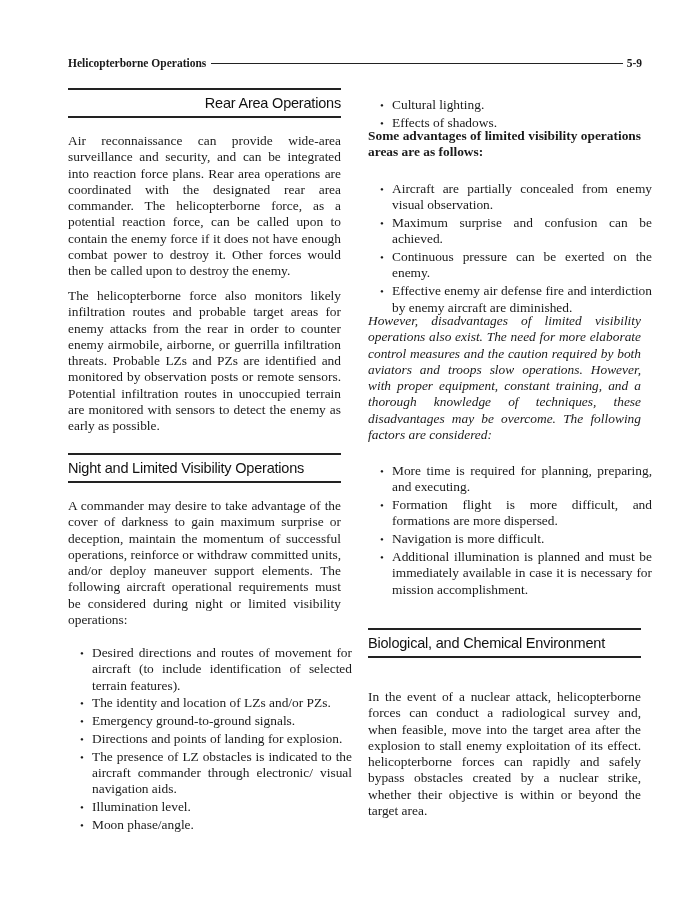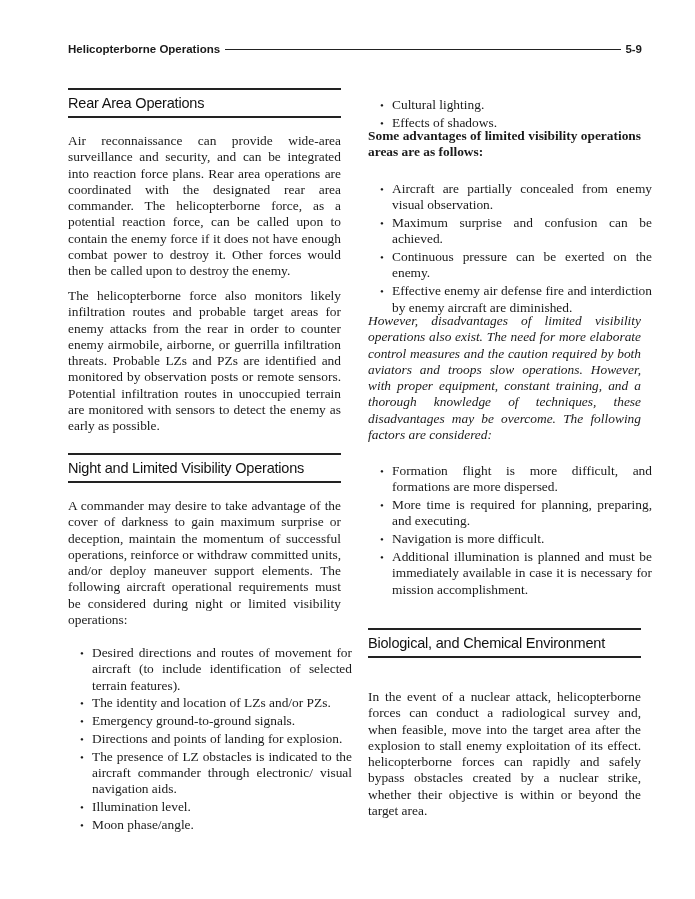--- a/index.html
+++ b/index.html
@@ -1,20 +1,20 @@
 <!DOCTYPE html>
 <html><head>
 <meta charset="utf-8">
 <style>
   html, body { margin: 0; padding: 0; background: #ffffff; }
   body { width: 695px; height: 899px; position: relative; overflow: hidden; color: #1a1a1a; }
   .running-head {
-    position: absolute; left: 68px; top: 41px; width: 574px; height: 16px;
+    position: absolute; left: 68px; top: 55px; width: 574px; height: 16px;
     display: flex; align-items: center;
-    font-family: Liberation Sans, sans-serif; font-weight: bold; font-size: 11.5px;
+    font-family: Liberation Serif, serif; font-weight: bold; font-size: 11.5px;
   }
   .running-head .rule { flex: 1; height: 0; border-top: 1px solid #222; margin: 0 4px 0 5px; }
   .col { position: absolute; top: 0; width: 273px;
     font-family: "Liberation Serif", serif; font-size: 13.4px; line-height: 16.3px; text-align: justify; }
   .col-left { left: 68px; }
   .col-right { left: 368px; }
   .heading {
     position: absolute; left: 0; width: 273px;
     border-top: 2px solid #222; border-bottom: 2px solid #222;
     font-family: "Liberation Sans", sans-serif; font-size: 14.5px; line-height: 17px;
@@ -29,21 +29,21 @@
 </head>
 <body>
 
 <div class="running-head">
   <span>Helicopterborne Operations</span>
   <span class="rule"></span>
   <span>5-9</span>
 </div>
 
 <div class="col col-left">
-  <div class="heading" style="top:88px;">Rear Area Operations</div>
+  <div class="heading" style="top:88px;text-align:right;">Rear Area Operations</div>
   <div class="block" style="top:133px;">
     <p>Air reconnaissance can provide wide-area surveillance and security, and can be integrated into reaction force plans. Rear area operations are coordinated with the designated rear area commander. The helicopterborne force, as a potential reaction force, can be called upon to contain the enemy force if it does not have enough combat power to destroy it. Other forces would then be called upon to destroy the enemy.</p>
   </div>
   <div class="block" style="top:288px;">
     <p>The helicopterborne force also monitors likely infiltration routes and probable target areas for enemy attacks from the rear in order to counter enemy airmobile, airborne, or guerrilla infiltration threats.  Probable LZs and PZs are identified and monitored by observation posts or remote sensors. Potential infiltration routes in unoccupied terrain are monitored with sensors to detect the enemy as early as possible.</p>
   </div>
 
   <div class="heading" style="top:453px;">Night and Limited Visibility Operations</div>
   <div class="block" style="top:498px;">
     <p>A commander may desire to take advantage of the cover of darkness to gain maximum surprise or deception, maintain the momentum of successful operations, reinforce or withdraw committed units, and/or deploy maneuver support elements. The following aircraft operational requirements must be considered during night or limited visibility operations:</p>
@@ -70,22 +70,22 @@
   <ul class="block" style="top:170px;">
     <li>Aircraft are partially concealed from enemy visual observation.</li>
     <li>Maximum surprise and confusion can be achieved.</li>
     <li>Continuous pressure can be exerted on the enemy.</li>
     <li>Effective enemy air defense fire and interdiction by enemy aircraft are diminished.</li>
   </ul>
   <div class="block" style="top:313px;font-style:italic;">
     <p>However, disadvantages of limited visibility operations also exist. The need for more elaborate control measures and the caution required by both aviators and troops slow operations. However, with proper equipment, constant training, and a thorough knowledge of techniques, these disadvantages may be overcome. The following factors are considered:</p>
   </div>
   <ul class="block" style="top:452px;">
+    <li>More time is required for planning, preparing, and executing.</li>
     <li>Formation flight is more difficult, and formations are more dispersed.</li>
-    <li>More time is required for planning, preparing, and executing.</li>
     <li>Navigation is more difficult.</li>
     <li>Additional illumination is planned and must be immediately available in case it is necessary for mission accomplishment.</li>
   </ul>
 
   <div class="heading" style="top:628px;">
     <div>Biological, and Chemical Environment</div>
   </div>
   <div class="block" style="top:689px;">
     <p>In the event of a nuclear attack, helicopterborne forces can conduct a radiological survey and, when feasible, move into the target area after the explosion to stall enemy exploitation of its effect. helicopterborne forces can rapidly and safely bypass obstacles created by a nuclear strike, whether their objective is within or beyond the target area.</p>
   </div>

